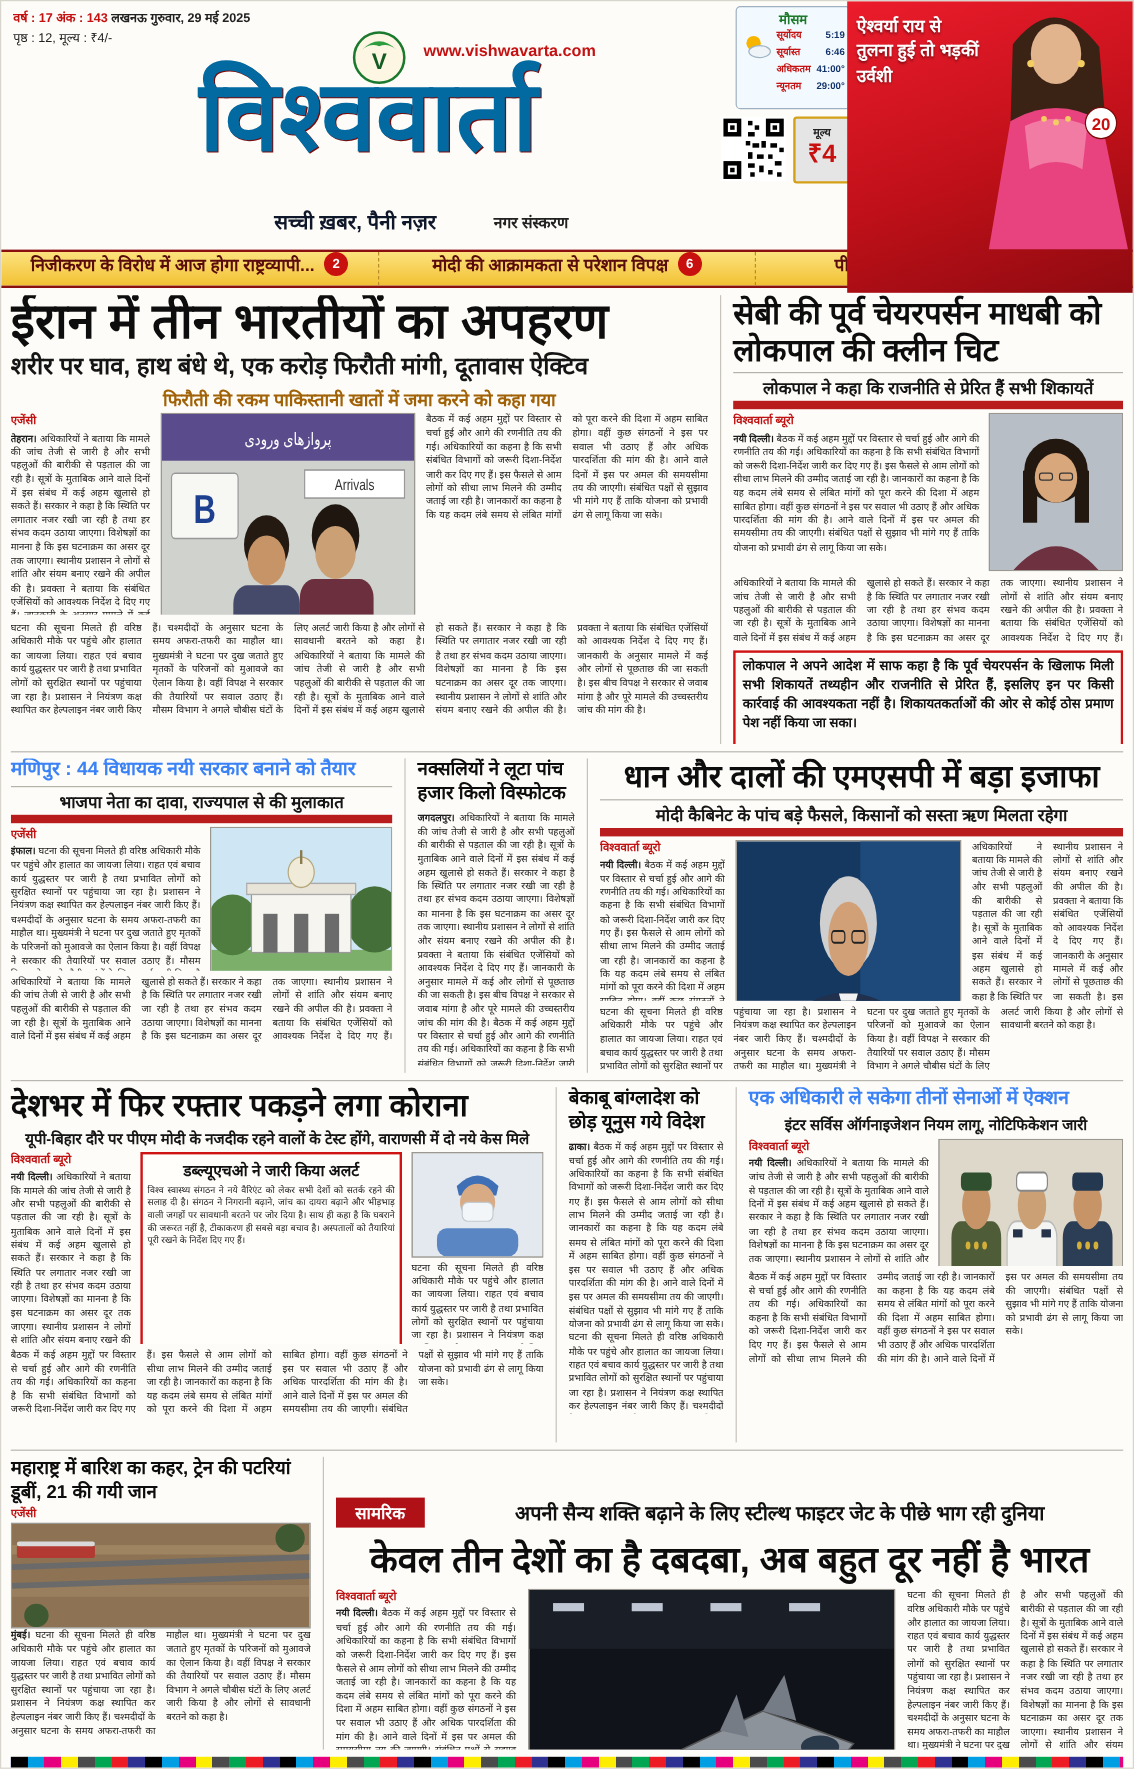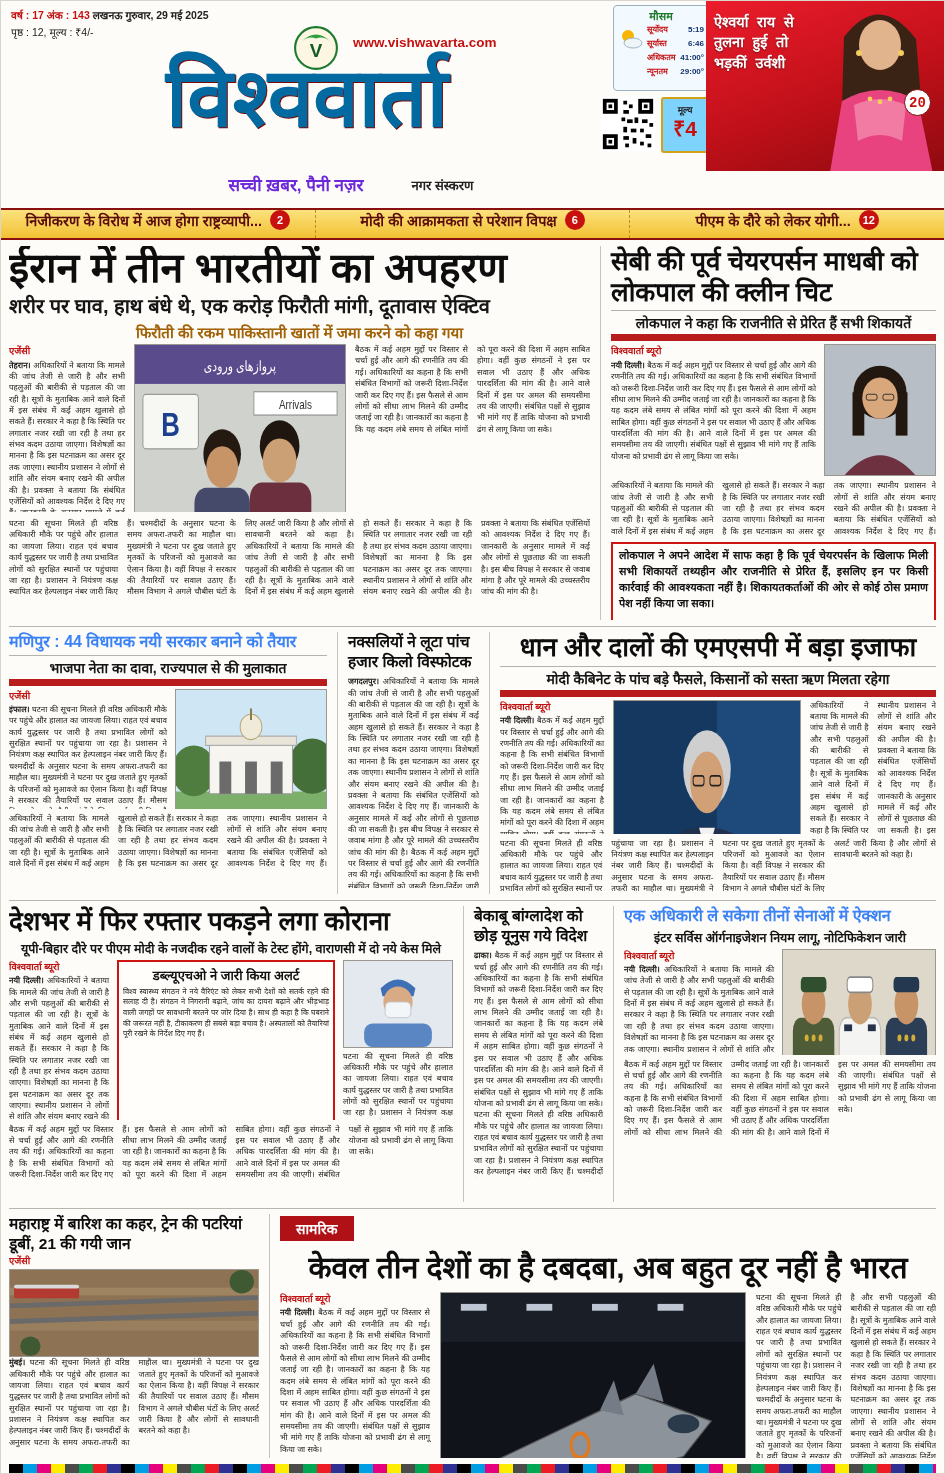--- a/index.html
+++ b/index.html
@@ -20,48 +20,47 @@
   .red { color:#c41212; font-weight:bold; }
   .bold { font-weight:bold; }
   .logo-box { position:absolute; top:24px; left:292px; width:46px; height:46px; }
   .site-url { position:absolute; top:34px; left:352px; color:#c41212; font-weight:bold; font-size:13.5px; }
   .paper-title {
     position:absolute; top:50px; left:0; width:612px; margin:0;
     text-align:center; font-size:82px; line-height:1.15; font-weight:bold;
     color:#0369a1; text-shadow:1px 1px 0 #7a0a08;
   }
   .tag-row { position:absolute; top:172px; left:0; width:700px; display:flex; align-items:center; justify-content:center; gap:48px; }
-  .tagline { font-size:17px; font-weight:bold; color:#6d28d9;text-align:right; }
+  .tagline { font-size:17px; font-weight:bold; color:#0f172a;text-align:right; }
   .edition { font-size:13px; font-weight:bold; color:#222; }
 
   .weather-box {
     position:absolute; top:4px; left:612px; width:96px; height:86px;
     border:1px solid #9db0c0; background:#f3faff; border-radius:4px; padding:2px 4px;
   }
   .w-title { text-align:center; color:#1d7a2a; font-weight:bold; font-size:11px; }
   .w-body { display:flex; gap:3px; }
   .w-icon { width:26px; padding-top:4px; }
   .w-rows { flex:1; }
   .w-row { display:flex; justify-content:space-between; font-size:8px; line-height:1.75; }
   .w-label { color:#c41212; font-weight:bold; }
   .w-val { color:#13336b; font-weight:bold; }
 
   .qr-box { position:absolute; top:96px; left:600px; width:54px; height:54px; }
   .price-box {
     position:absolute; top:96px; left:660px; width:48px; height:56px;
-    border:2px solid #d4a017; background:#7dd3fc; text-align:center; padding-top:4px; border-radius:3px;
+    border:2px solid #d4a017; background:#e5e5e5; text-align:center; padding-top:4px; border-radius:3px;
   }
   .price-label { font-size:9px; font-weight:bold; display:block; color:#222; }
   .price-value { font-size:21px; color:#c8100e; font-weight:bold; line-height:1.2; }
 
   .promo {
-    position:absolute; top:0; right:0; width:238px; height:170px;
+    position:absolute; top:0; right:0; width:238px; height:243px;
     background:linear-gradient(160deg,#ec1c2c 0%,#c01019 55%,#8f0a10 100%);
     overflow:hidden;
-    font-family:Liberation Mono, monospace;
   }
   .promo-art { position:absolute; right:0; top:0; width:160px; height:207px; }
   .promo-text {
     position:absolute; left:8px; top:12px; width:104px; color:#fff; font-weight:bold;
     font-size:14.5px; line-height:1.4; text-shadow:0 1px 2px rgba(0,0,0,.45); z-index:2;
   }
   .promo-page {
     position:absolute; left:198px; top:88px; width:27px; height:27px; border-radius:50%;
     background:#fff; color:#c8100e; font-weight:bold; font-size:14px;
     display:flex; align-items:center; justify-content:center; z-index:3; border:1px solid #7a0a08;
@@ -141,21 +140,21 @@
   .photo-col .photo { height:88px; margin-bottom:3px; }
 
   .bang-body { height:228px; overflow:hidden; margin-top:4px; }
 
   .army-row { display:grid; grid-template-columns:1fr 154px; gap:8px; height:106px; overflow:hidden; margin-top:3px; }
   .army-bottom { height:110px; overflow:hidden; margin-top:4px; }
 
   .rain-photo { height:88px; margin:4px 0; }
   .rain-body { height:112px; overflow:hidden; }
 
-  .strap-row { display:flex; align-items:center; gap:10px; padding:2px 0 3px; }
+  .strap-row { display:flex; align-items:center; gap:10px; padding:2px 0 3px;margin-top:32px; }
   .kicker-box { background:#b01116; color:#fff; font-weight:bold; font-size:14px; padding:3px 16px; }
   .strap-text { font-size:16.5px; font-weight:bold; flex:1; text-align:center; color:#101010; }
   .jet-headline { font-size:30px; text-align:center; font-weight:bold; margin:2px 0 5px; color:#0d0d0d; }
   .jet-row { display:grid; grid-template-columns:150px 306px 1fr; gap:10px; height:182px; overflow:hidden; }
 
   .color-bar {
     height:10px; margin:5px 8px 0;
     background:repeating-linear-gradient(90deg,
       #000 0 14px, #009fe3 14px 28px, #e6007e 28px 42px, #ffed00 42px 56px,
       #4b4b4b 56px 70px, #00a651 70px 84px, #ed1c24 84px 98px, #2e3192 98px 112px);
@@ -531,20 +530,21 @@
         </figure>
         <div class="body-text cols-2 rain-body">
           <span class="dateline">मुंबई।</span>
           <span>घटना की सूचना मिलते ही वरिष्ठ अधिकारी मौके पर पहुंचे और हालात का जायजा लिया। राहत एवं बचाव कार्य युद्धस्तर पर जारी है तथा प्रभावित लोगों को सुरक्षित स्थानों पर पहुंचाया जा रहा है। प्रशासन ने नियंत्रण कक्ष स्थापित कर हेल्पलाइन नंबर जारी किए हैं। चश्मदीदों के अनुसार घटना के समय अफरा-तफरी का माहौल था। मुख्यमंत्री ने घटना पर दुख जताते हुए मृतकों के परिजनों को मुआवजे का ऐलान किया है। वहीं विपक्ष ने सरकार की तैयारियों पर सवाल उठाए हैं। मौसम विभाग ने अगले चौबीस घंटों के लिए अलर्ट जारी किया है और लोगों से सावधानी बरतने को कहा है।</span>
         </div>
       </article>
 
       <article class="article sep">
         <div class="strap-row">
           <span class="kicker-box">सामरिक</span>
+          <span class="strap-text">अपनी सैन्य शक्ति बढ़ाने के लिए स्टील्थ फाइटर जेट के पीछे भाग रही दुनिया</span>
         </div>
         <h2 class="jet-headline">केवल तीन देशों का है दबदबा, अब बहुत दूर नहीं है भारत</h2>
         <div class="jet-row">
           <div class="body-text">
             <span class="byline">विश्ववार्ता ब्यूरो</span>
             <span class="dateline">नयी दिल्ली।</span>
             <span>बैठक में कई अहम मुद्दों पर विस्तार से चर्चा हुई और आगे की रणनीति तय की गई। अधिकारियों का कहना है कि सभी संबंधित विभागों को जरूरी दिशा-निर्देश जारी कर दिए गए हैं। इस फैसले से आम लोगों को सीधा लाभ मिलने की उम्मीद जताई जा रही है। जानकारों का कहना है कि यह कदम लंबे समय से लंबित मांगों को पूरा करने की दिशा में अहम साबित होगा। वहीं कुछ संगठनों ने इस पर सवाल भी उठाए हैं और अधिक पारदर्शिता की मांग की है। आने वाले दिनों में इस पर अमल की समयसीमा तय की जाएगी। संबंधित पक्षों से सुझाव भी मांगे गए हैं ताकि योजना को प्रभावी ढंग से लागू किया जा सके।</span>
           </div>
           <figure class="photo">
             <svg viewBox="0 0 306 182" preserveAspectRatio="none">

